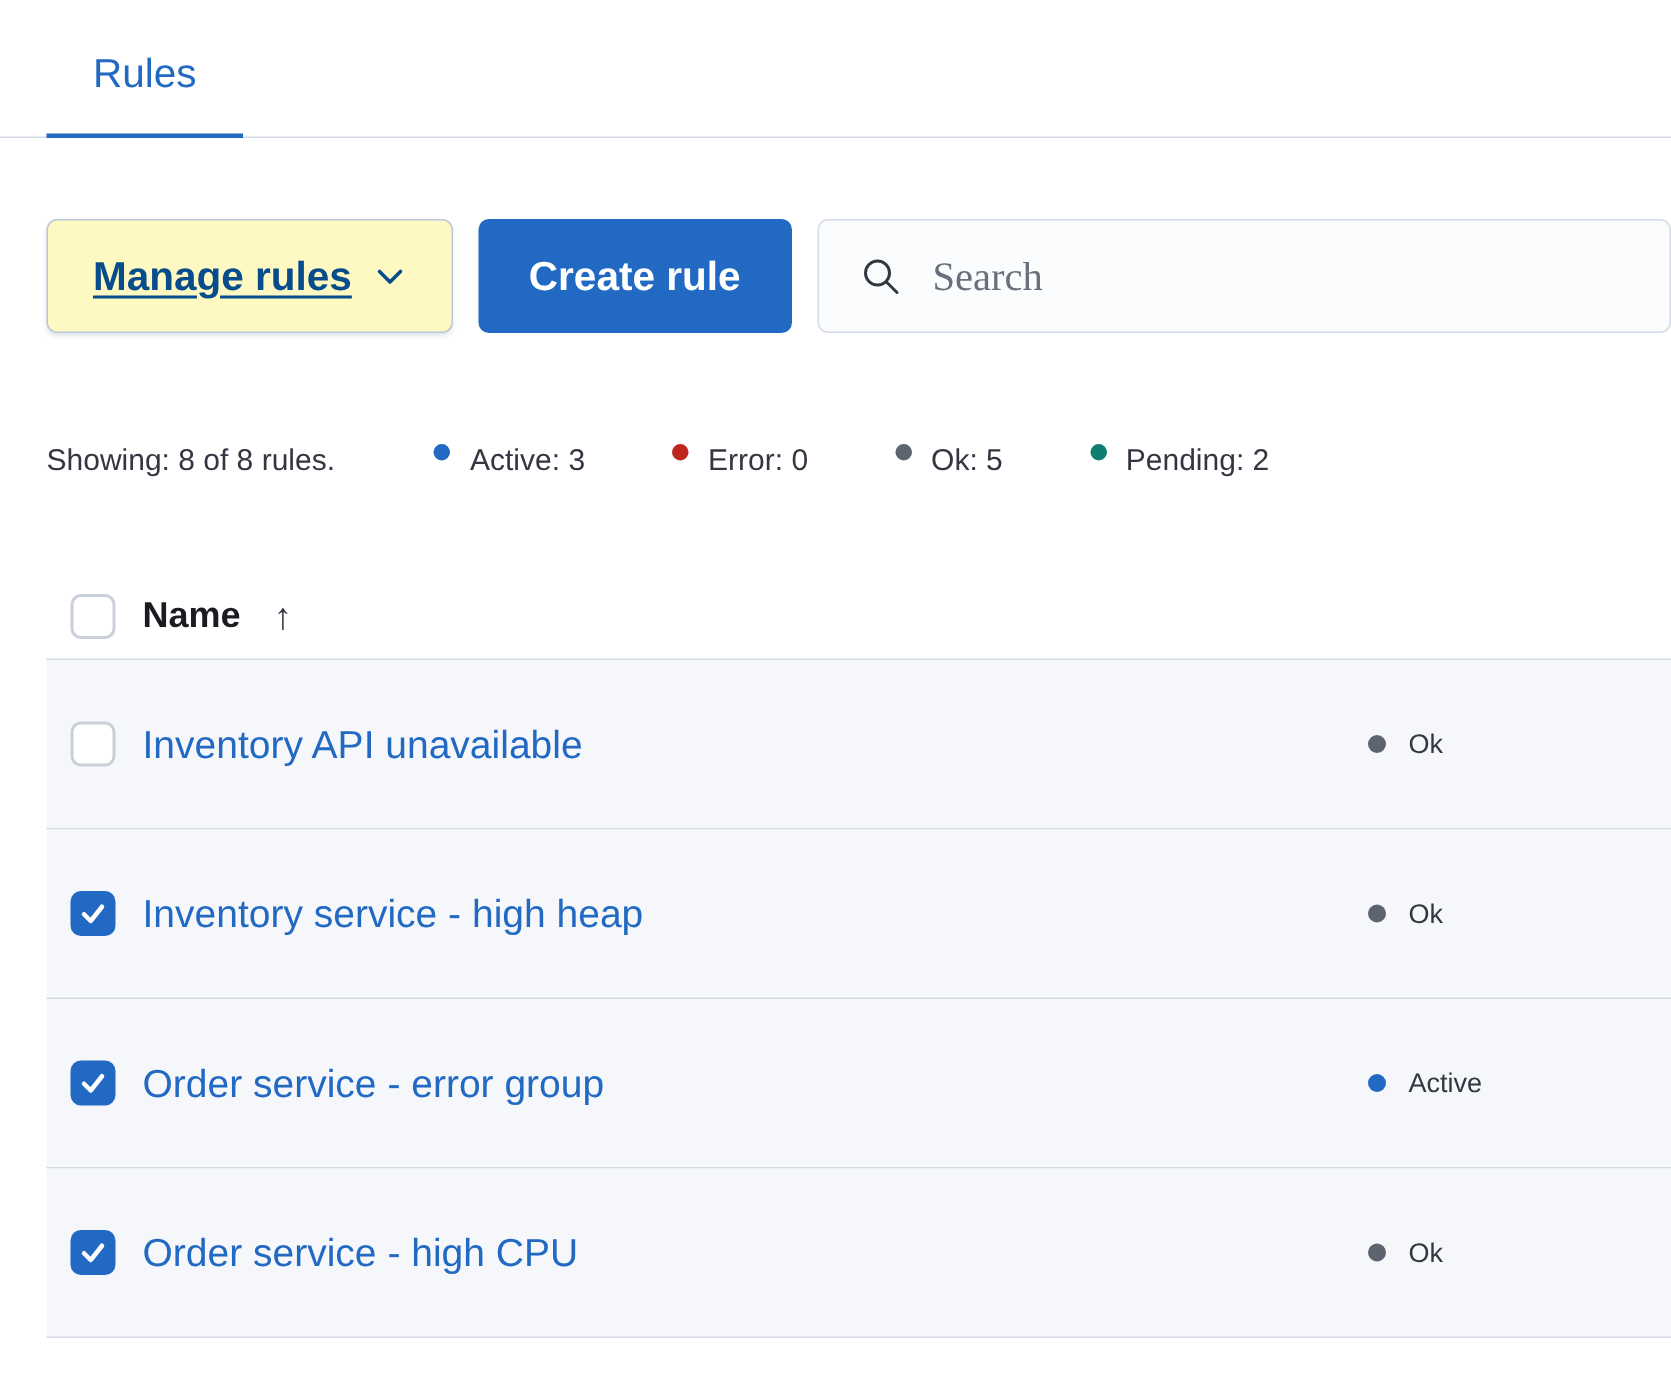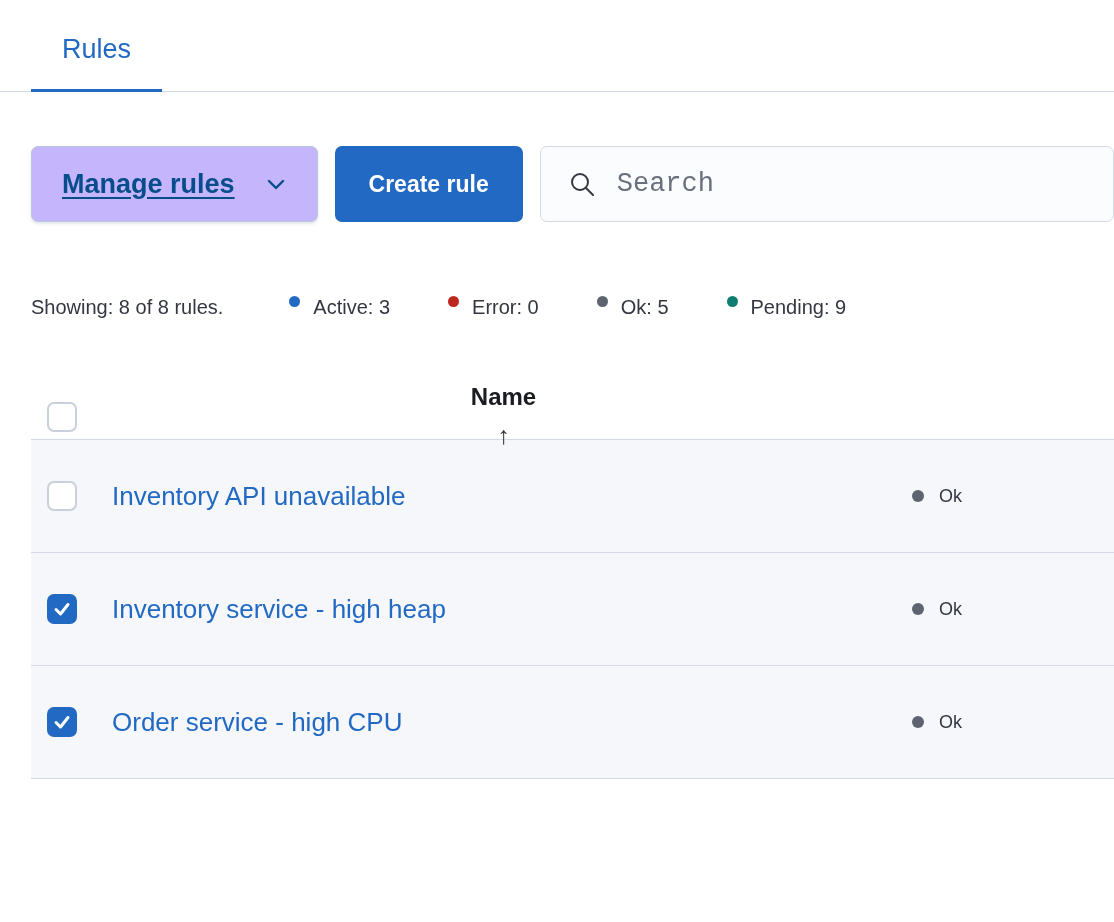--- a/index.html
+++ b/index.html
@@ -25,45 +25,45 @@
     cursor: pointer;
   }
   .tab.active { color: #2269c3; border-bottom-color: #2269c3; }
 
   
   .toolbar {
     display: flex; align-items: stretch;
     margin: 54px 0 0 31px; gap: 17px; height: 76px;
   }
   .btn-manage {
-    display: flex; align-items: center; gap: 30px;
+    display: flex; align-items: center; gap: 14px;
     padding: 0 30px;
     border: 1px solid #b9c7d8; border-radius: 7px;
-    background: #c4b5fd;
+    background: #fef9c3;
     box-shadow: 0 2px 3px rgba(52, 85, 120, 0.15);
     color: #074d8c; font-size: 27px; font-weight: 600;
     cursor: pointer;
   }
   .btn-manage .label { text-decoration: underline; text-underline-offset: 4px; }
   .btn-create {
     display: flex; align-items: center;
     padding: 0 34px;
     background: #2269c3; border: none; border-radius: 7px;
-    color: #ffffff; font-size: 23px; font-weight: 600;
+    color: #ffffff; font-size: 27px; font-weight: 600;
     cursor: pointer;
   }
   .search-box {
     flex: 1; display: flex; align-items: center; gap: 20px;
     border: 1px solid #d3dae6; border-radius: 7px;
     background: #fbfcfd;
     padding: 0 26px;
   }
   .search-box input {
     flex: 1; border: none; outline: none; background: transparent;
-    font-family: Liberation Mono, monospace; font-size: 27px; color: #343741;
+    font-family: Liberation Serif, serif; font-size: 27px; color: #343741;
   }
   .search-box input::placeholder { color: #69707d; }
 
   
   .summary {
     display: flex; align-items: center;
     margin: 74px 31px 0 31px;
     font-size: 20px; color: #343741;
   }
   .summary .showing { margin-right: 66px; }
@@ -76,39 +76,39 @@
     display: grid;
     grid-template-columns: 64px 1fr 202px;
     align-items: center;
   }
   .thead {
     height: 57px;
     background: #ffffff;
     border-bottom: 1px solid #d3dae6;
     font-size: 24px; font-weight: 700; color: #1a1c21;
   }
-  .thead .name-head { display: flex; align-items: center; gap: 10px; cursor: pointer; flex-direction: column; }
+  .thead .name-head { display: flex; align-items: center; gap: 22px; cursor: pointer; }
   .sort-arrow { font-weight: 400; font-size: 25px; color: #343741; }
   .row {
     height: 113px;
     background: #f5f7fa;
     border-bottom: 1px solid #d3dae6;
   }
   .cell-check { padding-left: 16px; }
   .checkbox {
     width: 30px; height: 30px;
     border: 2px solid #c9d0da; border-radius: 7px;
     background: #ffffff;
     display: flex; align-items: center; justify-content: center;
     cursor: pointer;
   }
   .checkbox svg { display: none; }
   .checkbox.checked { background: #2269c3; border-color: #2269c3; }
   .checkbox.checked svg { display: block; }
-  .name-link { color: #2269c3; font-size: 26px; cursor: pointer; text-decoration: none; margin-left: 17px; }
+  .name-link { color: #2269c3; font-size: 26px; cursor: pointer; text-decoration: none; }
   .status-cell { display: flex; align-items: center; gap: 15px; font-size: 18px; color: #343741; }
   .status-dot { width: 12px; height: 12px; border-radius: 50%; flex: 0 0 auto; }
 </style>
 </head>
 <body>
 
 <div class="tabs-bar">
   <div class="tab active">Rules</div>
 </div>
 
@@ -148,21 +148,21 @@
     <span>Error: 0</span>
   </span>
 
   <span class="stat">
     <span class="dot" style="background-color: rgb(93, 100, 111);"></span>
     <span>Ok: 5</span>
   </span>
 
   <span class="stat">
     <span class="dot" style="background-color: rgb(15, 126, 112);"></span>
-    <span>Pending: 9</span>
+    <span>Pending: 2</span>
   </span>
 </div>
 
 <div class="table">
 
   <div class="thead">
     <div class="cell-check">
       <span class="checkbox">
         
       </span>
@@ -194,29 +194,43 @@
         </svg>
       </span>
     </div>
     <a class="name-link">Inventory service - high heap</a>
     <div class="status-cell">
       <span class="status-dot" style="background-color: rgb(93, 100, 111);"></span>
       <span>Ok</span>
     </div>
   </div>
 
-
   <div class="row">
     <div class="cell-check">
       <span class="checkbox checked">
         <svg width="20" height="20" viewBox="0 0 20 20" fill="none">
           <path d="M4 10.5 L8.5 15 L16 5.5" stroke="#ffffff" stroke-width="3" stroke-linecap="round" stroke-linejoin="round"></path>
         </svg>
       </span>
     </div>
+    <a class="name-link">Order service - error group</a>
+    <div class="status-cell">
+      <span class="status-dot" style="background-color: rgb(34, 105, 195);"></span>
+      <span>Active</span>
+    </div>
+  </div>
+
+  <div class="row">
+    <div class="cell-check">
+      <span class="checkbox checked">
+        <svg width="20" height="20" viewBox="0 0 20 20" fill="none">
+          <path d="M4 10.5 L8.5 15 L16 5.5" stroke="#ffffff" stroke-width="3" stroke-linecap="round" stroke-linejoin="round"></path>
+        </svg>
+      </span>
+    </div>
     <a class="name-link">Order service - high CPU</a>
     <div class="status-cell">
       <span class="status-dot" style="background-color: rgb(93, 100, 111);"></span>
       <span>Ok</span>
     </div>
   </div>
 
 </div>
 
 </body></html>

